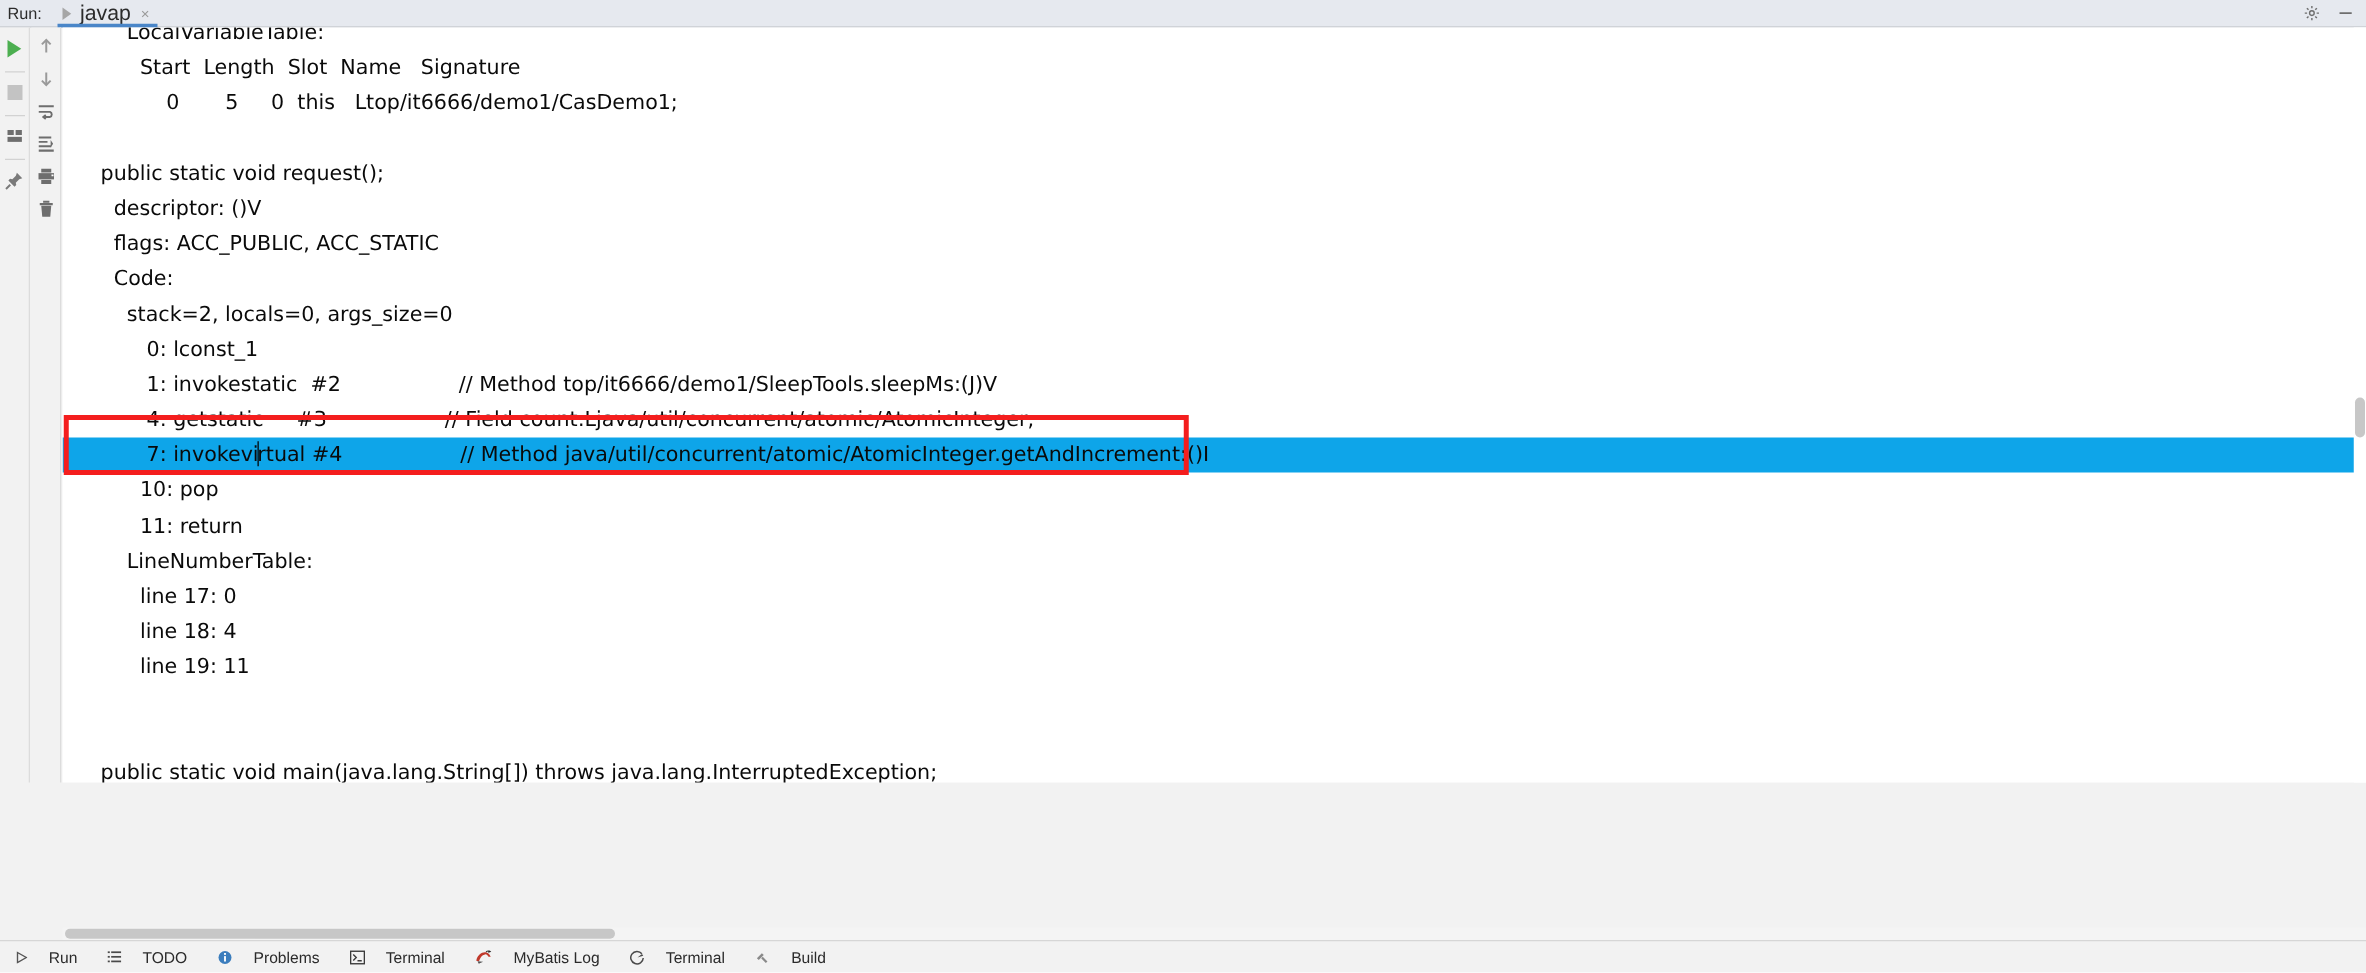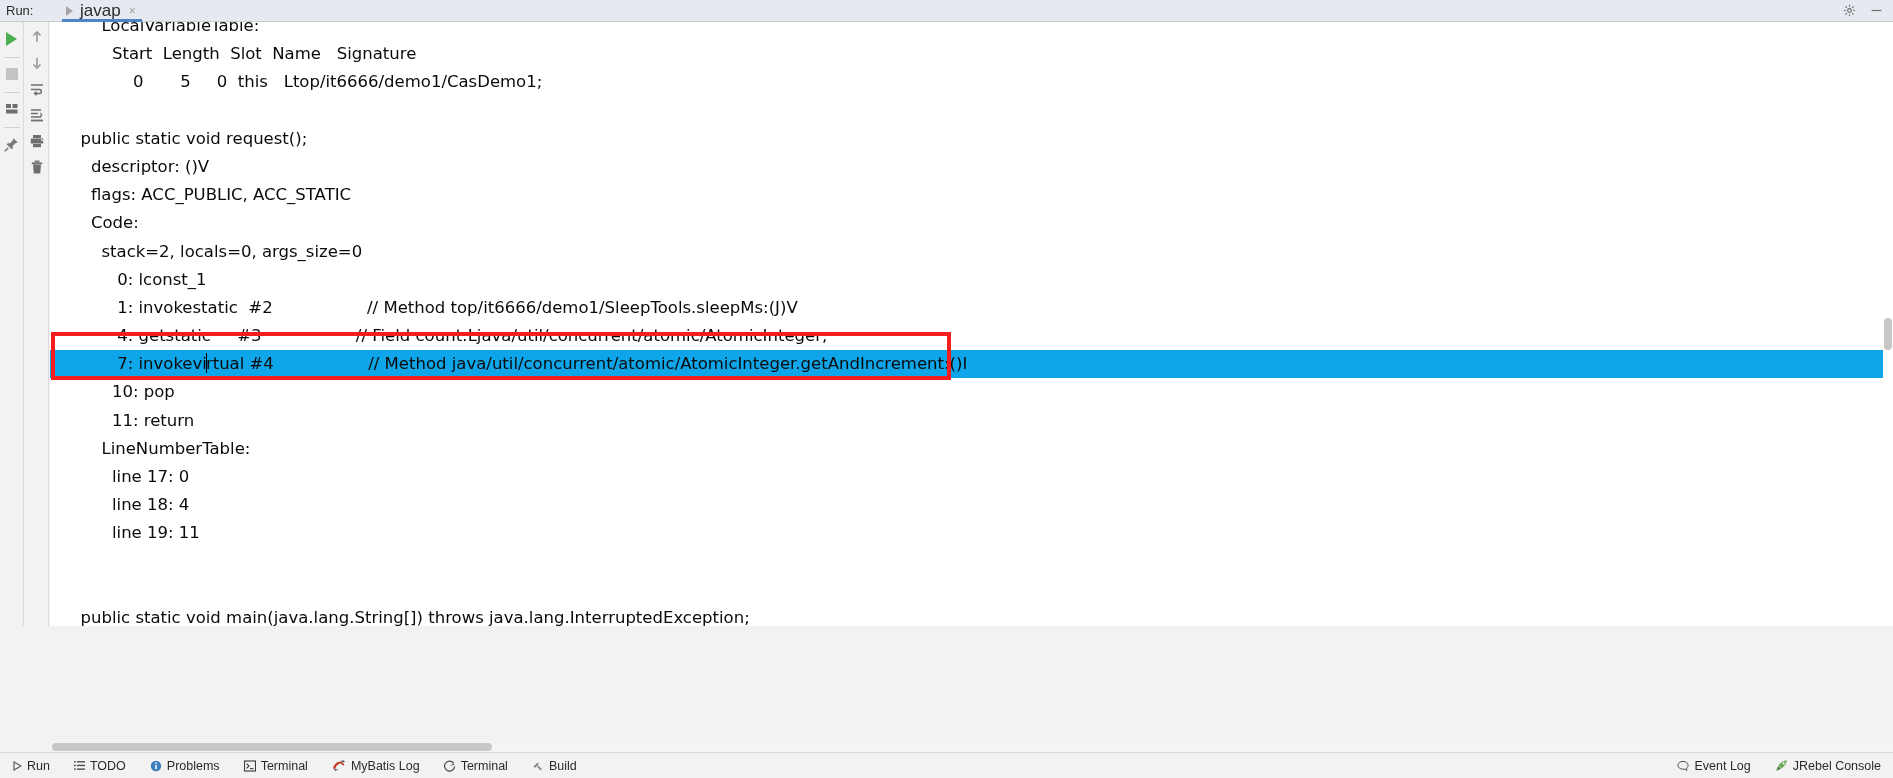--- a/index.html
+++ b/index.html
@@ -20,21 +20,20 @@
 
   
   .topbar {
     position: absolute;
     top: 0; left: 0;
     width: 1893px; height: 22px;
     background: #e6e9ef;
     border-bottom: 1px solid #c9ccd1;
     display: flex;
     align-items: center;
-    gap: 16px;
   }
   .topbar-run-label {
     margin-left: 6px;
     font-size: 13px;
     color: #2b2b2b;
     width: 40px;
   }
   .tab-strip { display: flex; align-items: center; height: 22px; }
   .run-tab {
     display: flex; align-items: center;
@@ -190,21 +189,21 @@
     position: absolute;
     left: 0; bottom: 0;
     width: 1893px; height: 26px;
     background: #f2f2f2;
     border-top: 1px solid #d6d6d6;
     display: flex;
     align-items: center;
   }
   .sb-item {
     display: flex; align-items: center;
-    gap: 5px;
+    gap: 17px;
     padding: 0 12px;
     font-size: 12.5px;
     color: #2b2b2b;
     height: 28px;
   }
   .sb-right { margin-left: auto; display: flex; align-items: center; }
   .glyph { font-size: 12px; line-height: 1; display: inline-block; }
   .g-run { color: #555; }
   .g-todo { color: #4a4a4a; }
   .g-problems { color: #3b7dbd; }
@@ -413,36 +412,16 @@
     <div class="sb-item">
       <span class="glyph g-build">
         <svg class="svg-ic" width="12" height="12" viewBox="0 0 12 12">
           <path d="M1.5 6.5 L5.5 2.5 L7 4 L3 8 Z" fill="#8a8a8a"></path>
           <rect x="6.2" y="5.4" width="5.3" height="1.8" transform="rotate(45 6.2 5.4)" fill="#8a8a8a"></rect>
         </svg>
       </span>
       <span>Build</span>
     </div>
 
-    <div class="sb-right">
-      <div class="sb-item">
-        <span class="glyph g-eventlog">
-          <svg class="svg-ic" width="12" height="12" viewBox="0 0 12 12">
-            <path d="M6 1.4 C3 1.4 0.9 3.1 0.9 5.3 C0.9 7.5 3 9.2 6 9.2 C6.5 9.2 7 9.15 7.45 9.05 L10 10.4 L9.5 8.2 C10.5 7.5 11.1 6.5 11.1 5.3 C11.1 3.1 9 1.4 6 1.4 Z" fill="none" stroke="#555" stroke-width="1"></path>
-          </svg>
-        </span>
-        <span>Event Log</span>
-      </div>
-      <div class="sb-item">
-        <span class="glyph g-jrebel">
-          <svg class="svg-ic" width="13" height="13" viewBox="0 0 13 13">
-            <path d="M11.8 1.2 C8.5 1.6 5.5 3.6 3.6 6.4 L6.6 9.4 C9.4 7.5 11.4 4.5 11.8 1.2 Z" fill="#6aa84f"></path>
-            <path d="M3.2 7 L1.2 11.8 L6 9.8 Z" fill="#4e7a3a"></path>
-            <circle cx="8.6" cy="4.4" r="1.05" fill="#ffffff"></circle>
-          </svg>
-        </span>
-        <span>JRebel Console</span>
-      </div>
-    </div>
 
   </div>
 
 </div>
 
 </body></html>

